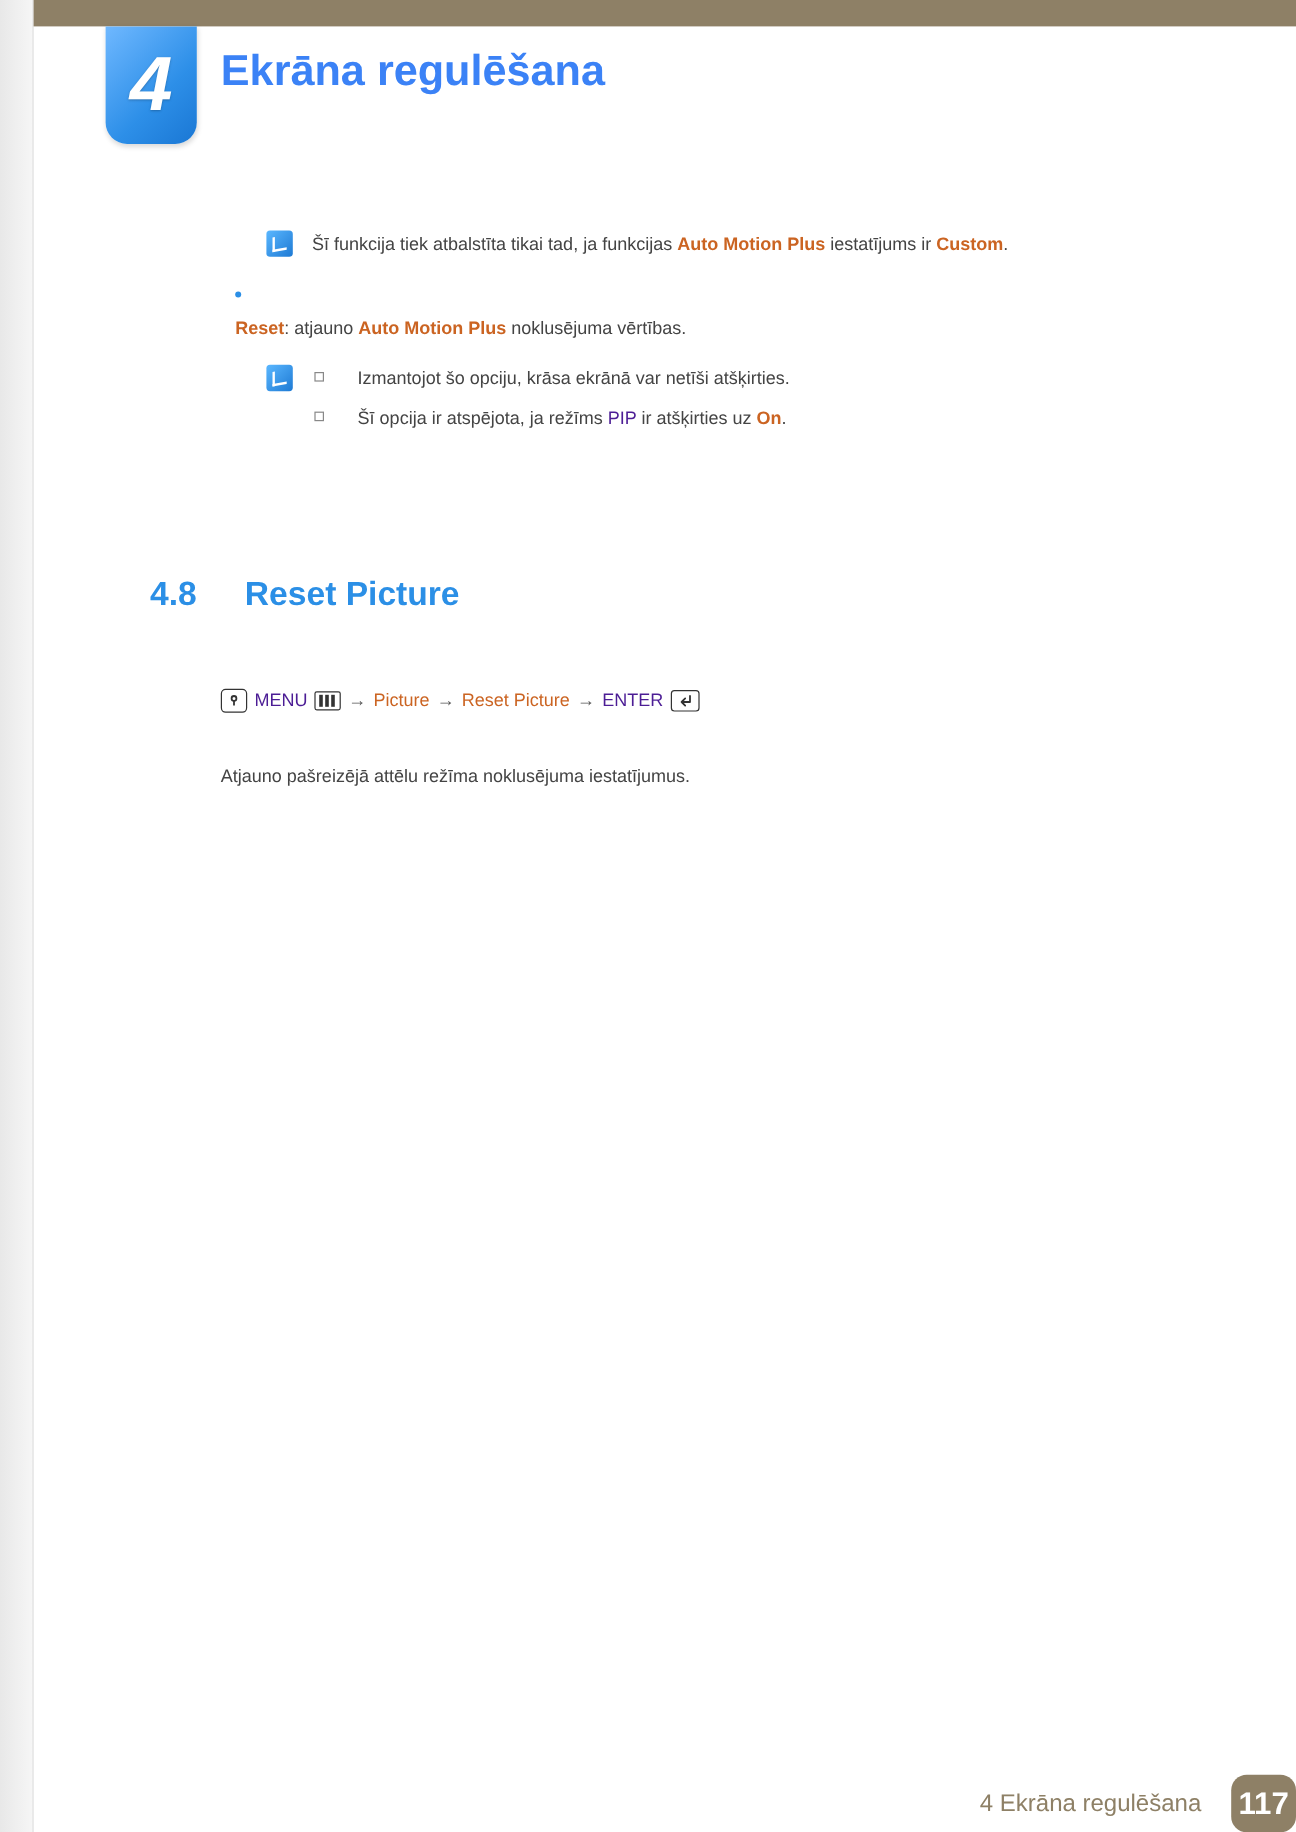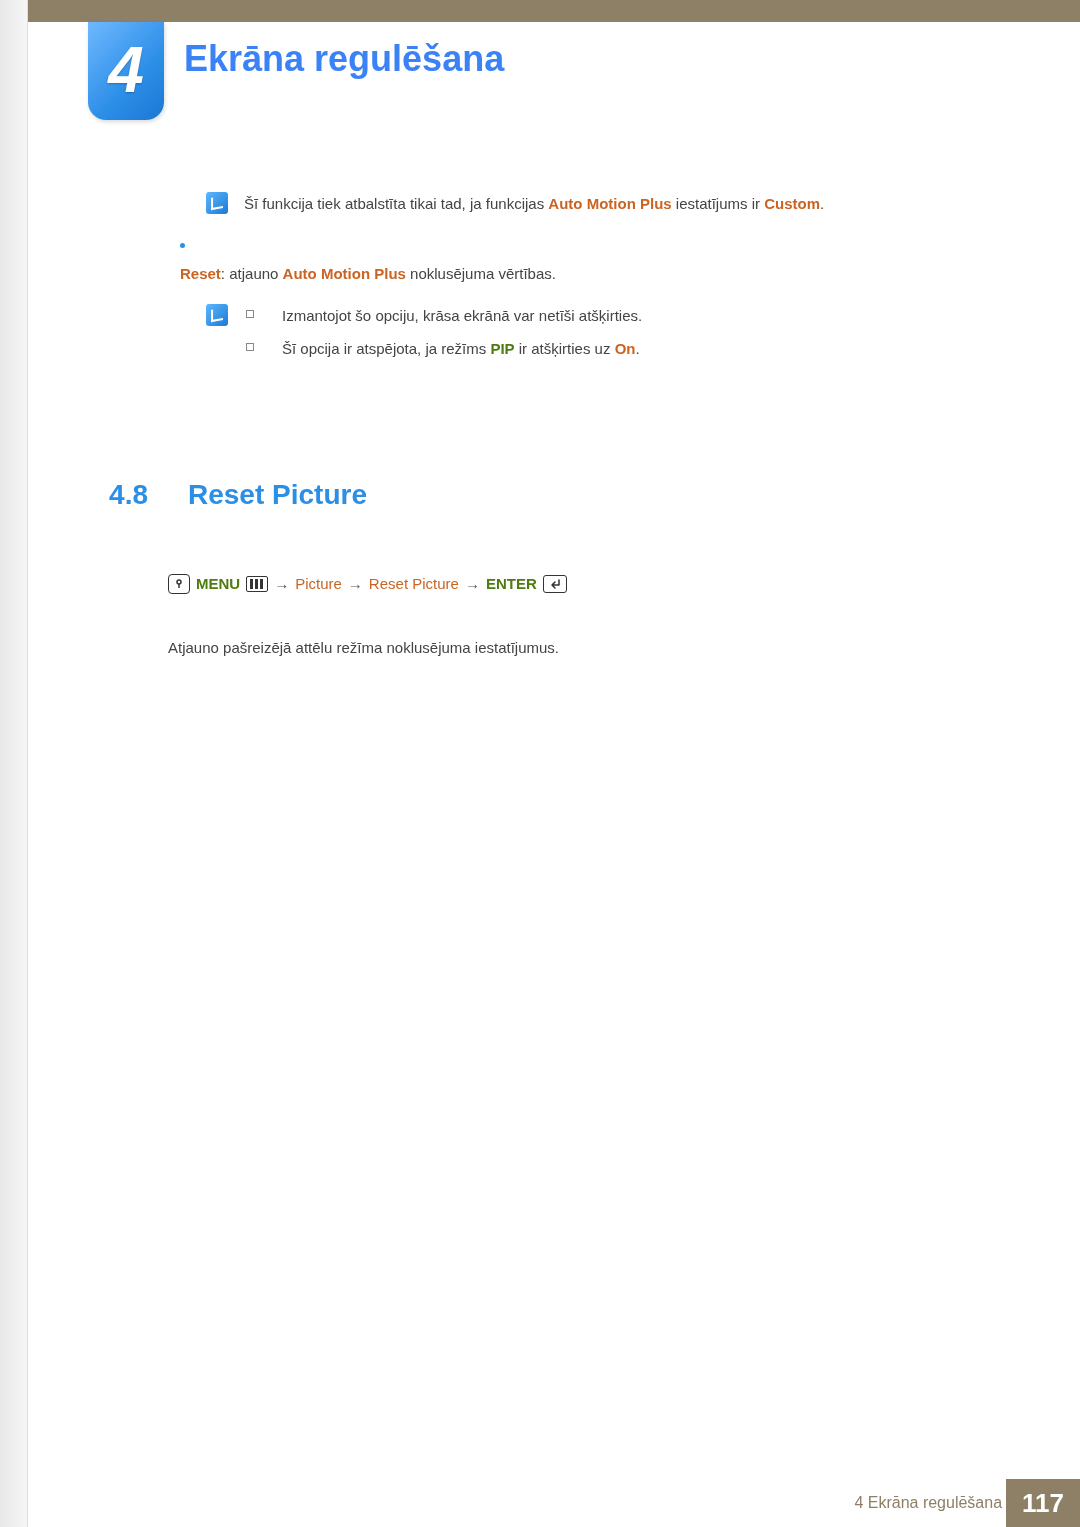--- a/index.html
+++ b/index.html
@@ -45,21 +45,21 @@
   .chapter-title {
     position: absolute;
     top: 38px; left: 184px;
     font-size: 36px;
     font-weight: bold;
     color: #3b82f6;
   }
 
   .content {
     position: absolute;
-    top: 192px; left: 168px; right: 82px;
+    top: 192px; left: 184px; right: 82px;
     font-size: 15px;
     line-height: 1.55;
     color: #444;
   }
 
   .note-icon {
     display: inline-block;
     width: 22px; height: 22px;
     background: linear-gradient(135deg, #5ab7ff, #1e7ad4);
     border-radius: 3px;
@@ -118,21 +118,21 @@
     align-items: flex-start;
   }
   .hollow-square {
     width: 8px; height: 8px;
     border: 1px solid #888;
     margin-top: 6px;
     flex: 0 0 8px;
   }
 
   .hl { color: #cb6422; font-weight: bold; }
-  .black-strong { color: #4d7c0f; font-weight: bold; }
+  .black-strong { color: #4c1d95; font-weight: normal; }
 
   .section-head {
     display: flex;
     gap: 40px;
     margin-top: 103px;
     font-size: 28px;
     font-weight: bold;
     color: #2b8fe6;
     align-items: baseline;
     margin-left: -80px;
@@ -191,32 +191,33 @@
   .footer {
     position: absolute;
     left: 28px; right: 0; bottom: 0;
     height: 48px;
     display: flex;
     justify-content: flex-end;
     align-items: center;
   }
   .footer-chapter {
     color: #8e8066;
-    font-size: 16px;
-    margin-right: 4px;
+    font-size: 20px;
+    margin-right: 25px;
   }
   .footer-page {
     background: #8e8066;
     color: #fff;
     font-size: 26px;
     font-weight: bold;
     height: 100%;
-    padding: 0 16px;
+    padding: 0 6px;
     display: flex;
     align-items: center;
+    border-radius: 13px;
   }
 </style>
 </head>
 <body>
 
 <div class="side-band"></div>
 <div class="top-brown"></div>
 
 <div class="chapter-tab">
   <span class="big-num">4</span>

